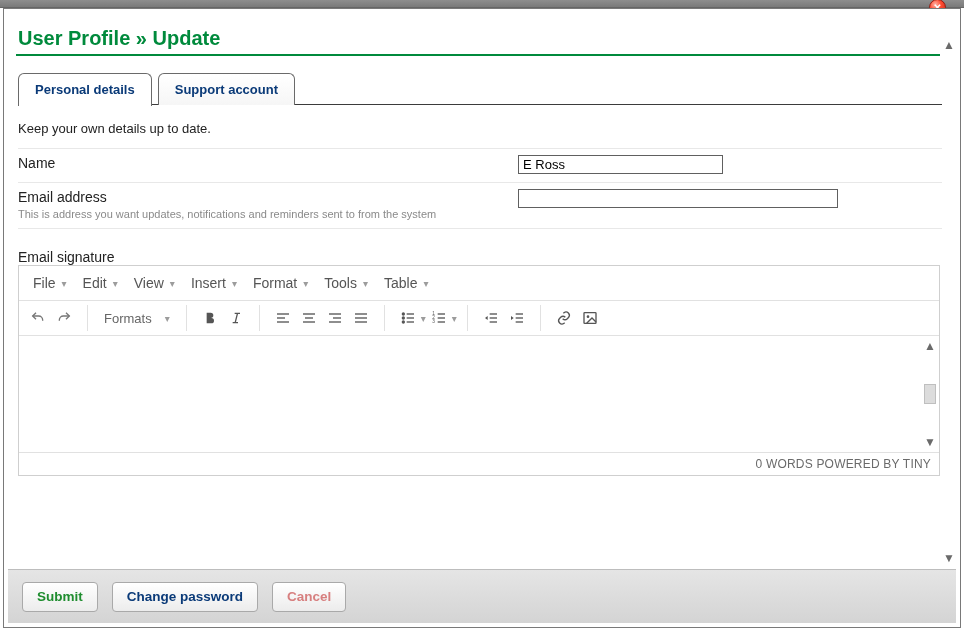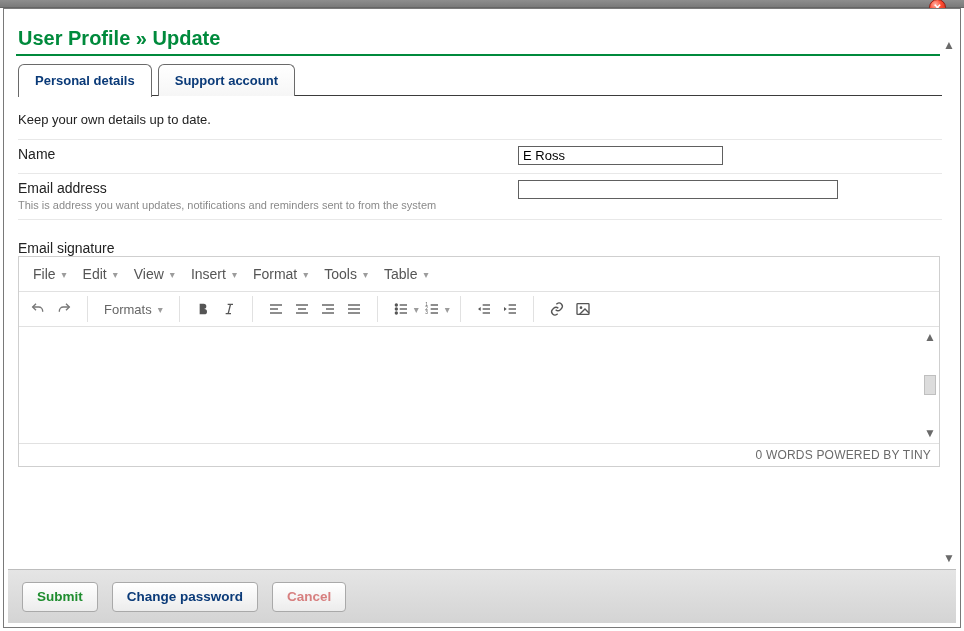--- a/index.html
+++ b/index.html
@@ -21,21 +21,21 @@
 
   .page-title { font-size:20px; font-weight:bold; color:#008a3c; margin:4px 0 4px 0; }
   .page-title .sep { color:#008a3c; }
   .title-rule { height:0; border-top:2px solid #008a3c; margin:2px 0 0 -2px; width:calc(100% - 0px); }
 
   .tabs { display:flex; align-items:flex-end; position:relative; }
   .tabs .baseline { position:absolute; left:0; right:0; bottom:0; height:0; border-bottom:1px solid #3b3b3b; }
   .tab { position:relative; z-index:2; padding:8px 16px 8px; border:1px solid #6a6a6a;
          border-bottom:none; border-top-left-radius:6px; border-top-right-radius:6px;
          background:linear-gradient(#ffffff,#f6f6f6); color:#0a3a78; font-weight:bold; font-size:13px;
-         margin-right:6px; margin-top:8px; }
+         margin-right:6px; margin-top:17px; }
   .tab.active { background:#fff; padding-bottom:9px; margin-bottom:-1px; }
 
   .intro { margin:16px 0 12px 0; color:#222; }
 
   .fieldrow { border-top:1px solid #e8e8e8; border-bottom:1px solid #e8e8e8; padding:6px 0 8px 0;
               display:flex; }
   .fieldrow + .fieldrow { border-top:none; }
   .fieldrow .left { flex:0 0 500px; }
   .fieldrow .label { font-size:14px; color:#222; }
   .fieldrow .help  { font-size:11px; color:#8a8a8a; margin-top:3px; }
@@ -52,21 +52,21 @@
   .editor { border:1px solid #cfcfcf; width:calc(100% - 2px); }
   .menubar { display:flex; gap:0; padding:6px 6px; border-bottom:1px solid #e1e1e1; color:#555; font-size:14px;}
   .menubar .mitem { display:flex; align-items:center; gap:6px; padding:3px 8px; border-radius:3px; }
   .menubar .caret { color:#9c9c9c; font-size:10px; }
   .toolbar { display:flex; align-items:center; gap:4px; padding:4px 6px; border-bottom:1px solid #e1e1e1; }
   .toolbar .grp { display:flex; align-items:center; }
   .toolbar .sep { width:1px; align-self:stretch; background:#e1e1e1; margin:0 6px; }
   .tb-btn { width:26px; height:26px; display:flex; align-items:center; justify-content:center;
             color:#555; border-radius:3px; }
   .tb-btn svg { width:16px; height:16px; }
-  .formats { display:flex; align-items:center; gap:6px; color:#666; font-size:13px; padding:0 6px; }
+  .formats { display:flex; align-items:center; gap:13px; color:#666; font-size:13px; padding:0 6px; }
   .formats .caret { color:#9c9c9c; font-size:10px; }
 
   .editor-body { position:relative; height:116px; background:#fff; }
   .editor-body .mini-scroll { position:absolute; right:2px; top:4px; bottom:4px; width:14px;
        display:flex; flex-direction:column; align-items:center; justify-content:space-between; }
   .editor-body .mini-scroll .arrow { color:#6a6a6a; font-size:12px; line-height:1; }
   .editor-body .mini-scroll .thumb { width:12px; height:20px; background:#dcdcdc; border:1px solid #bfbfbf; }
 
   .editor-status { border-top:1px solid #e1e1e1; display:flex; justify-content:flex-end;
                    padding:4px 8px; font-size:12px; color:#6a6a6a; letter-spacing:.2px; }

